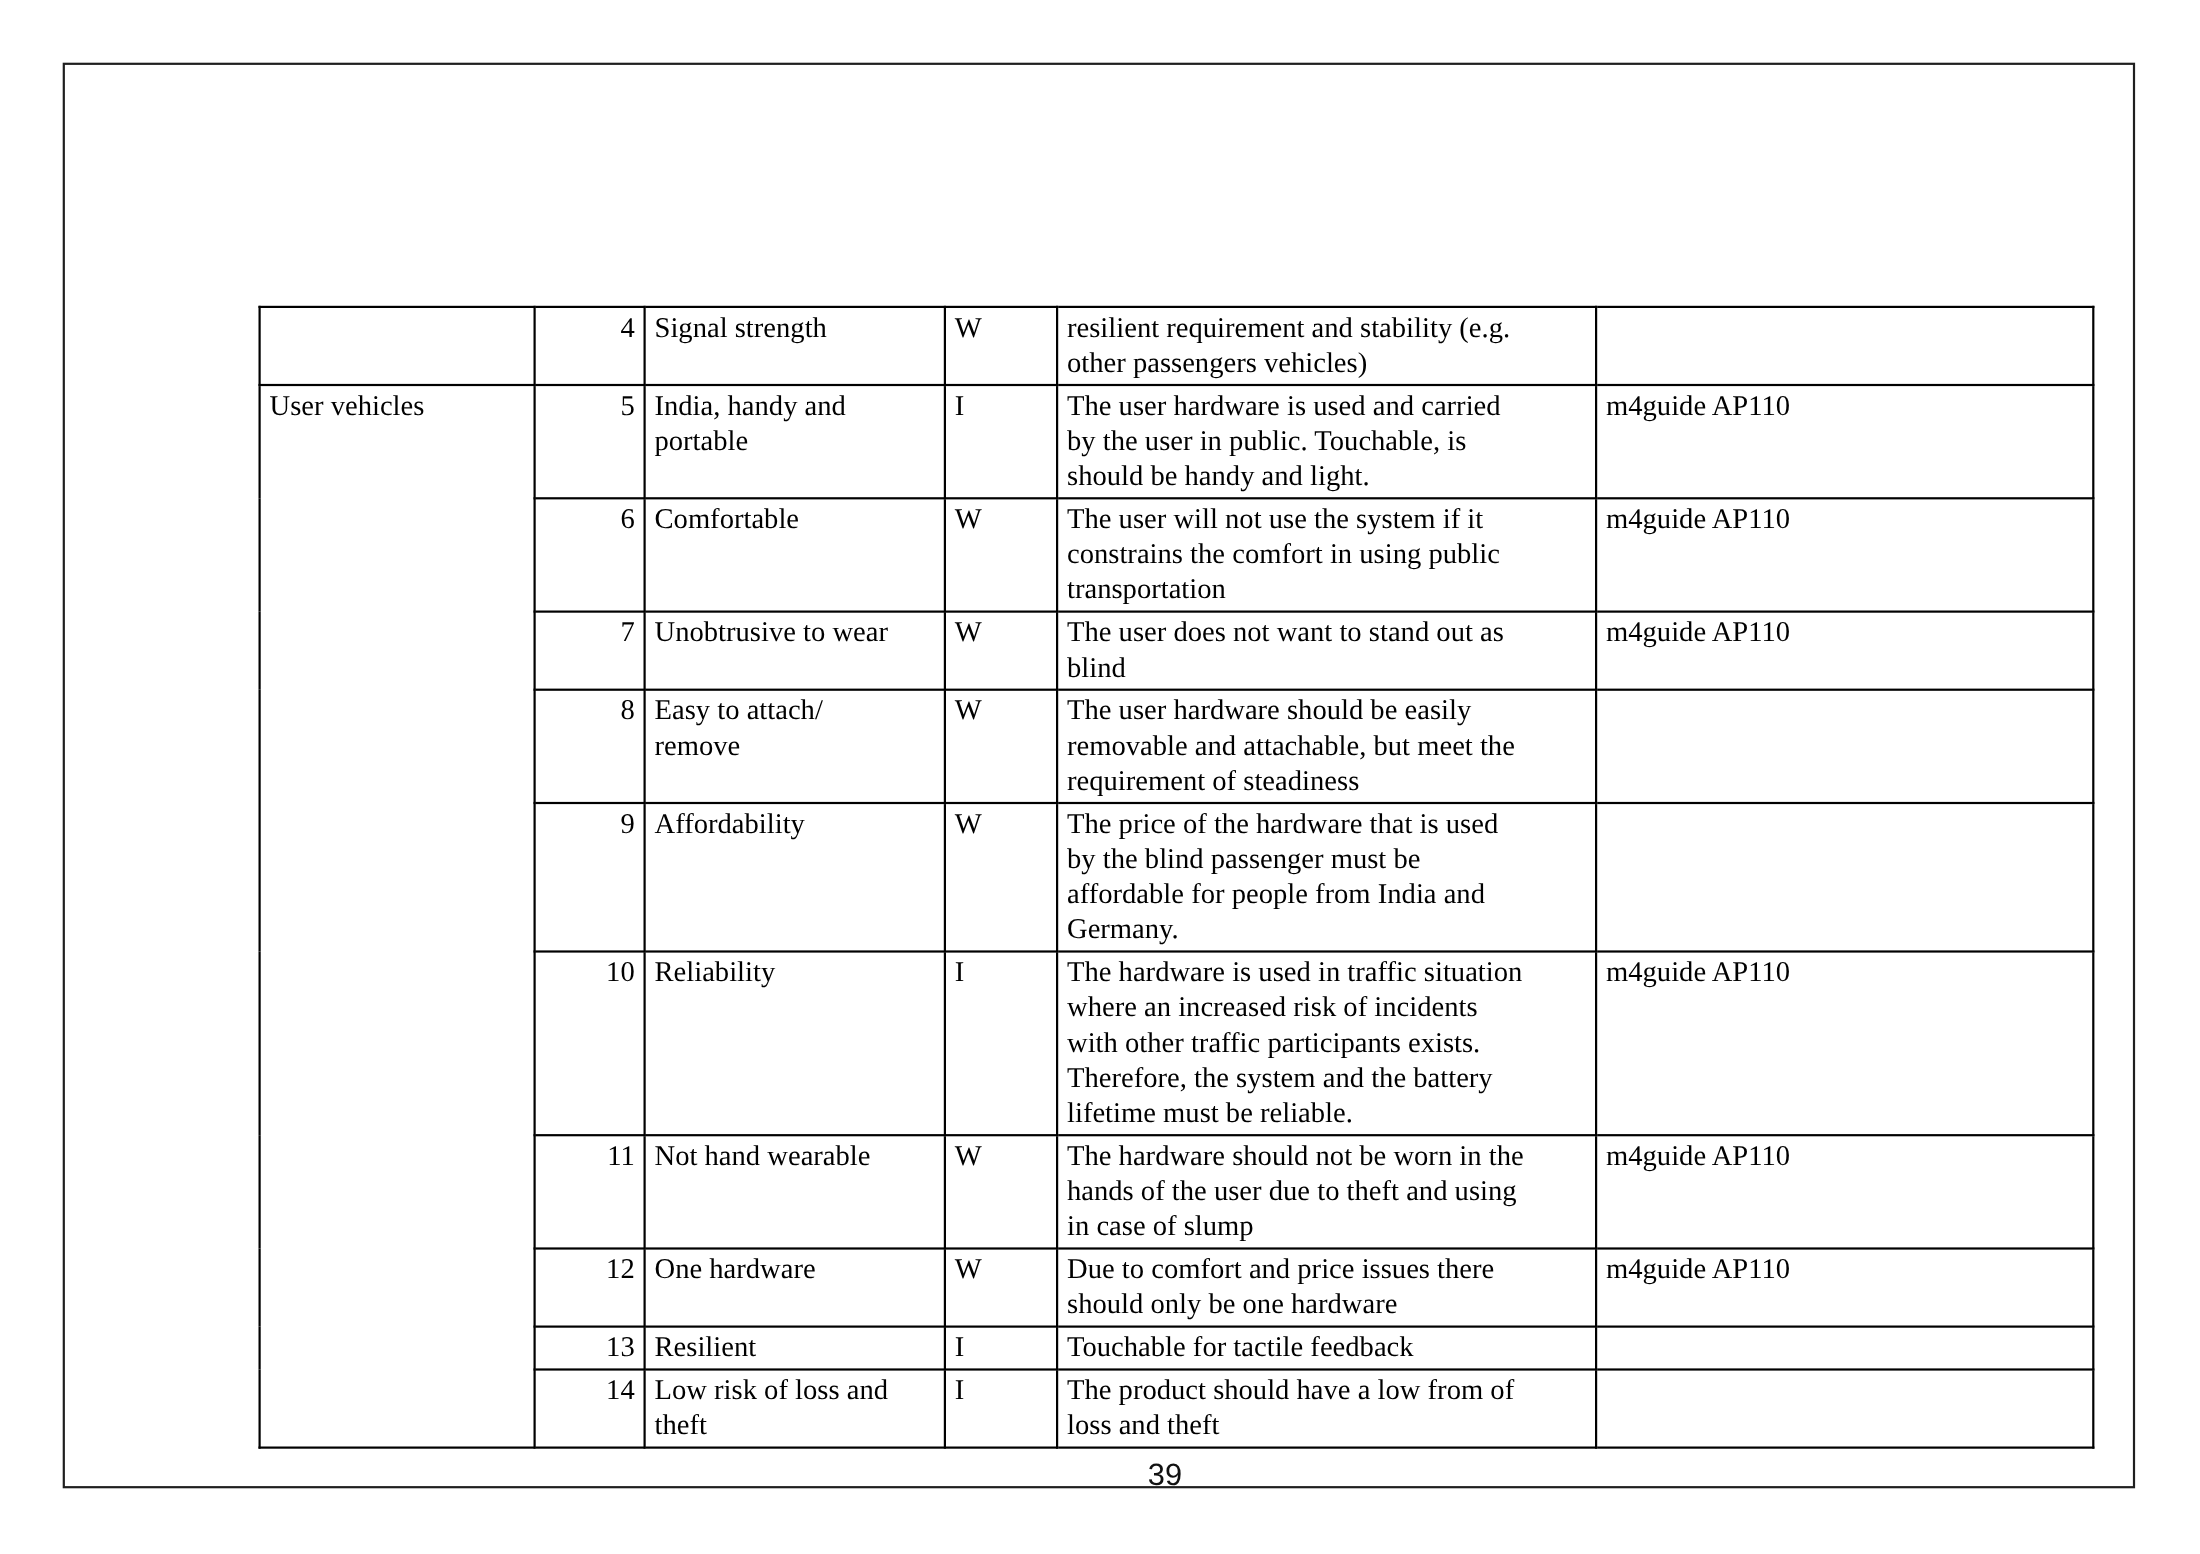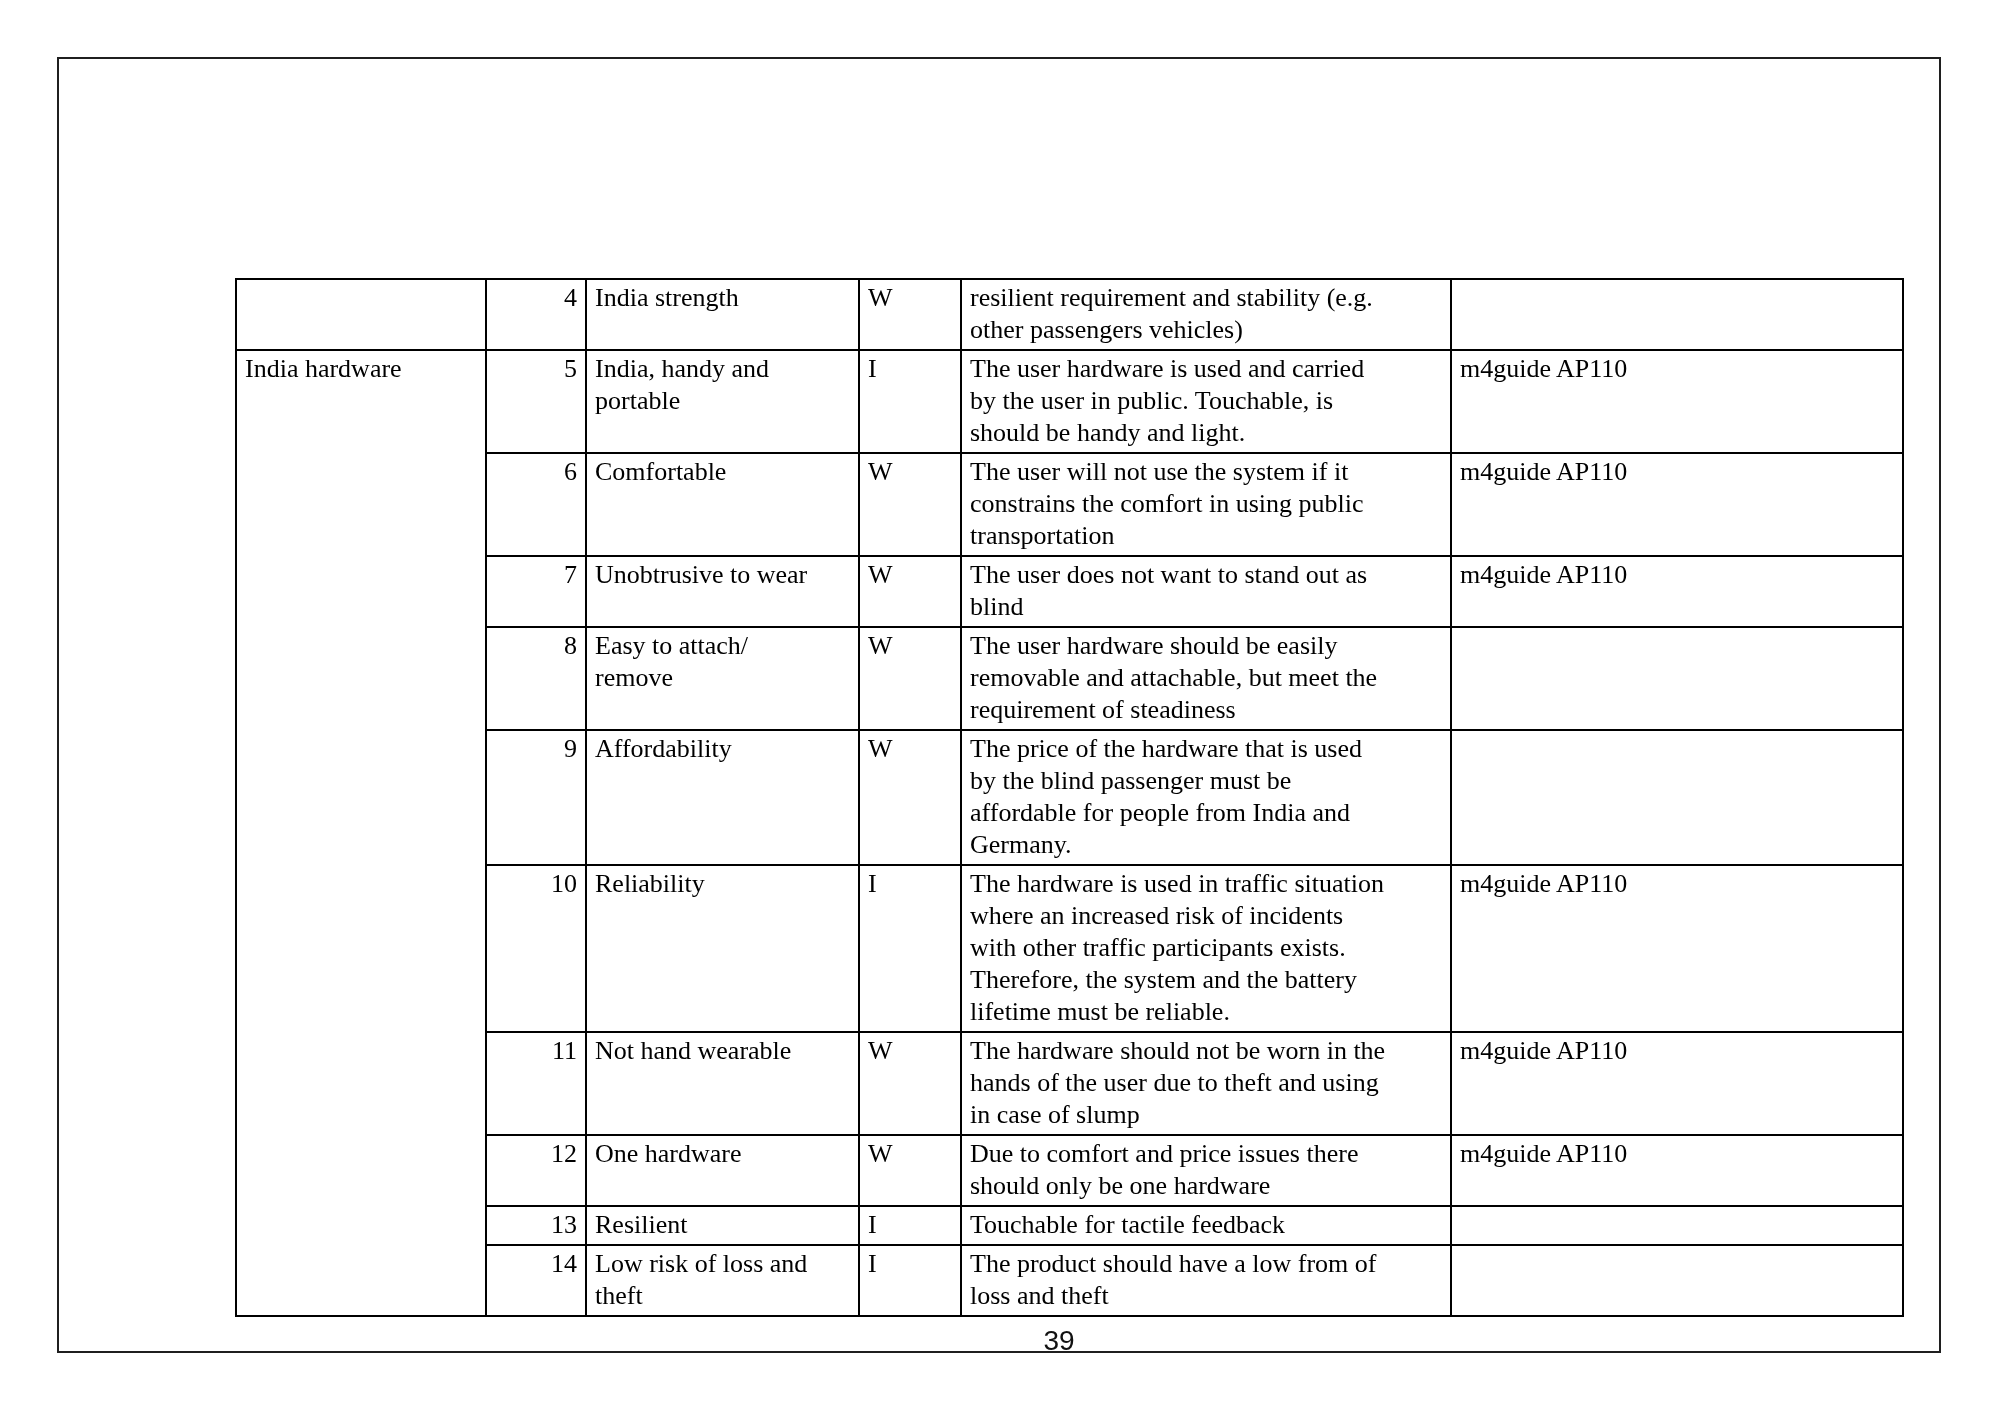--- a/index.html
+++ b/index.html
@@ -70,28 +70,28 @@
         <col style="width:100px">
         <col style="width:273px">
         <col style="width:102px">
         <col style="width:490px">
         <col style="width:452px">
       </colgroup>
       <tbody>
         <tr style="height:67px">
           <td class="cell-category"></td>
           <td class="cell-id">4</td>
-          <td class="cell-name">India strength</td>
+          <td class="cell-name">Signal strength</td>
           <td class="cell-type">W</td>
           <td class="cell-desc">resilient requirement and stability (e.g.
 other passengers vehicles)</td>
           <td class="cell-src"></td>
         </tr>
         <tr style="height:100px">
-          <td class="cell-category" rowspan="10">India hardware</td>
+          <td class="cell-category" rowspan="10">User vehicles</td>
           <td class="cell-id">5</td>
           <td class="cell-name">India, handy and
 portable</td>
           <td class="cell-type">I</td>
           <td class="cell-desc">The user hardware is used and carried
 by the user in public. Touchable, is
 should be handy and light.</td>
           <td class="cell-src">m4guide AP110</td>
         </tr>
         <tr style="height:100px">

